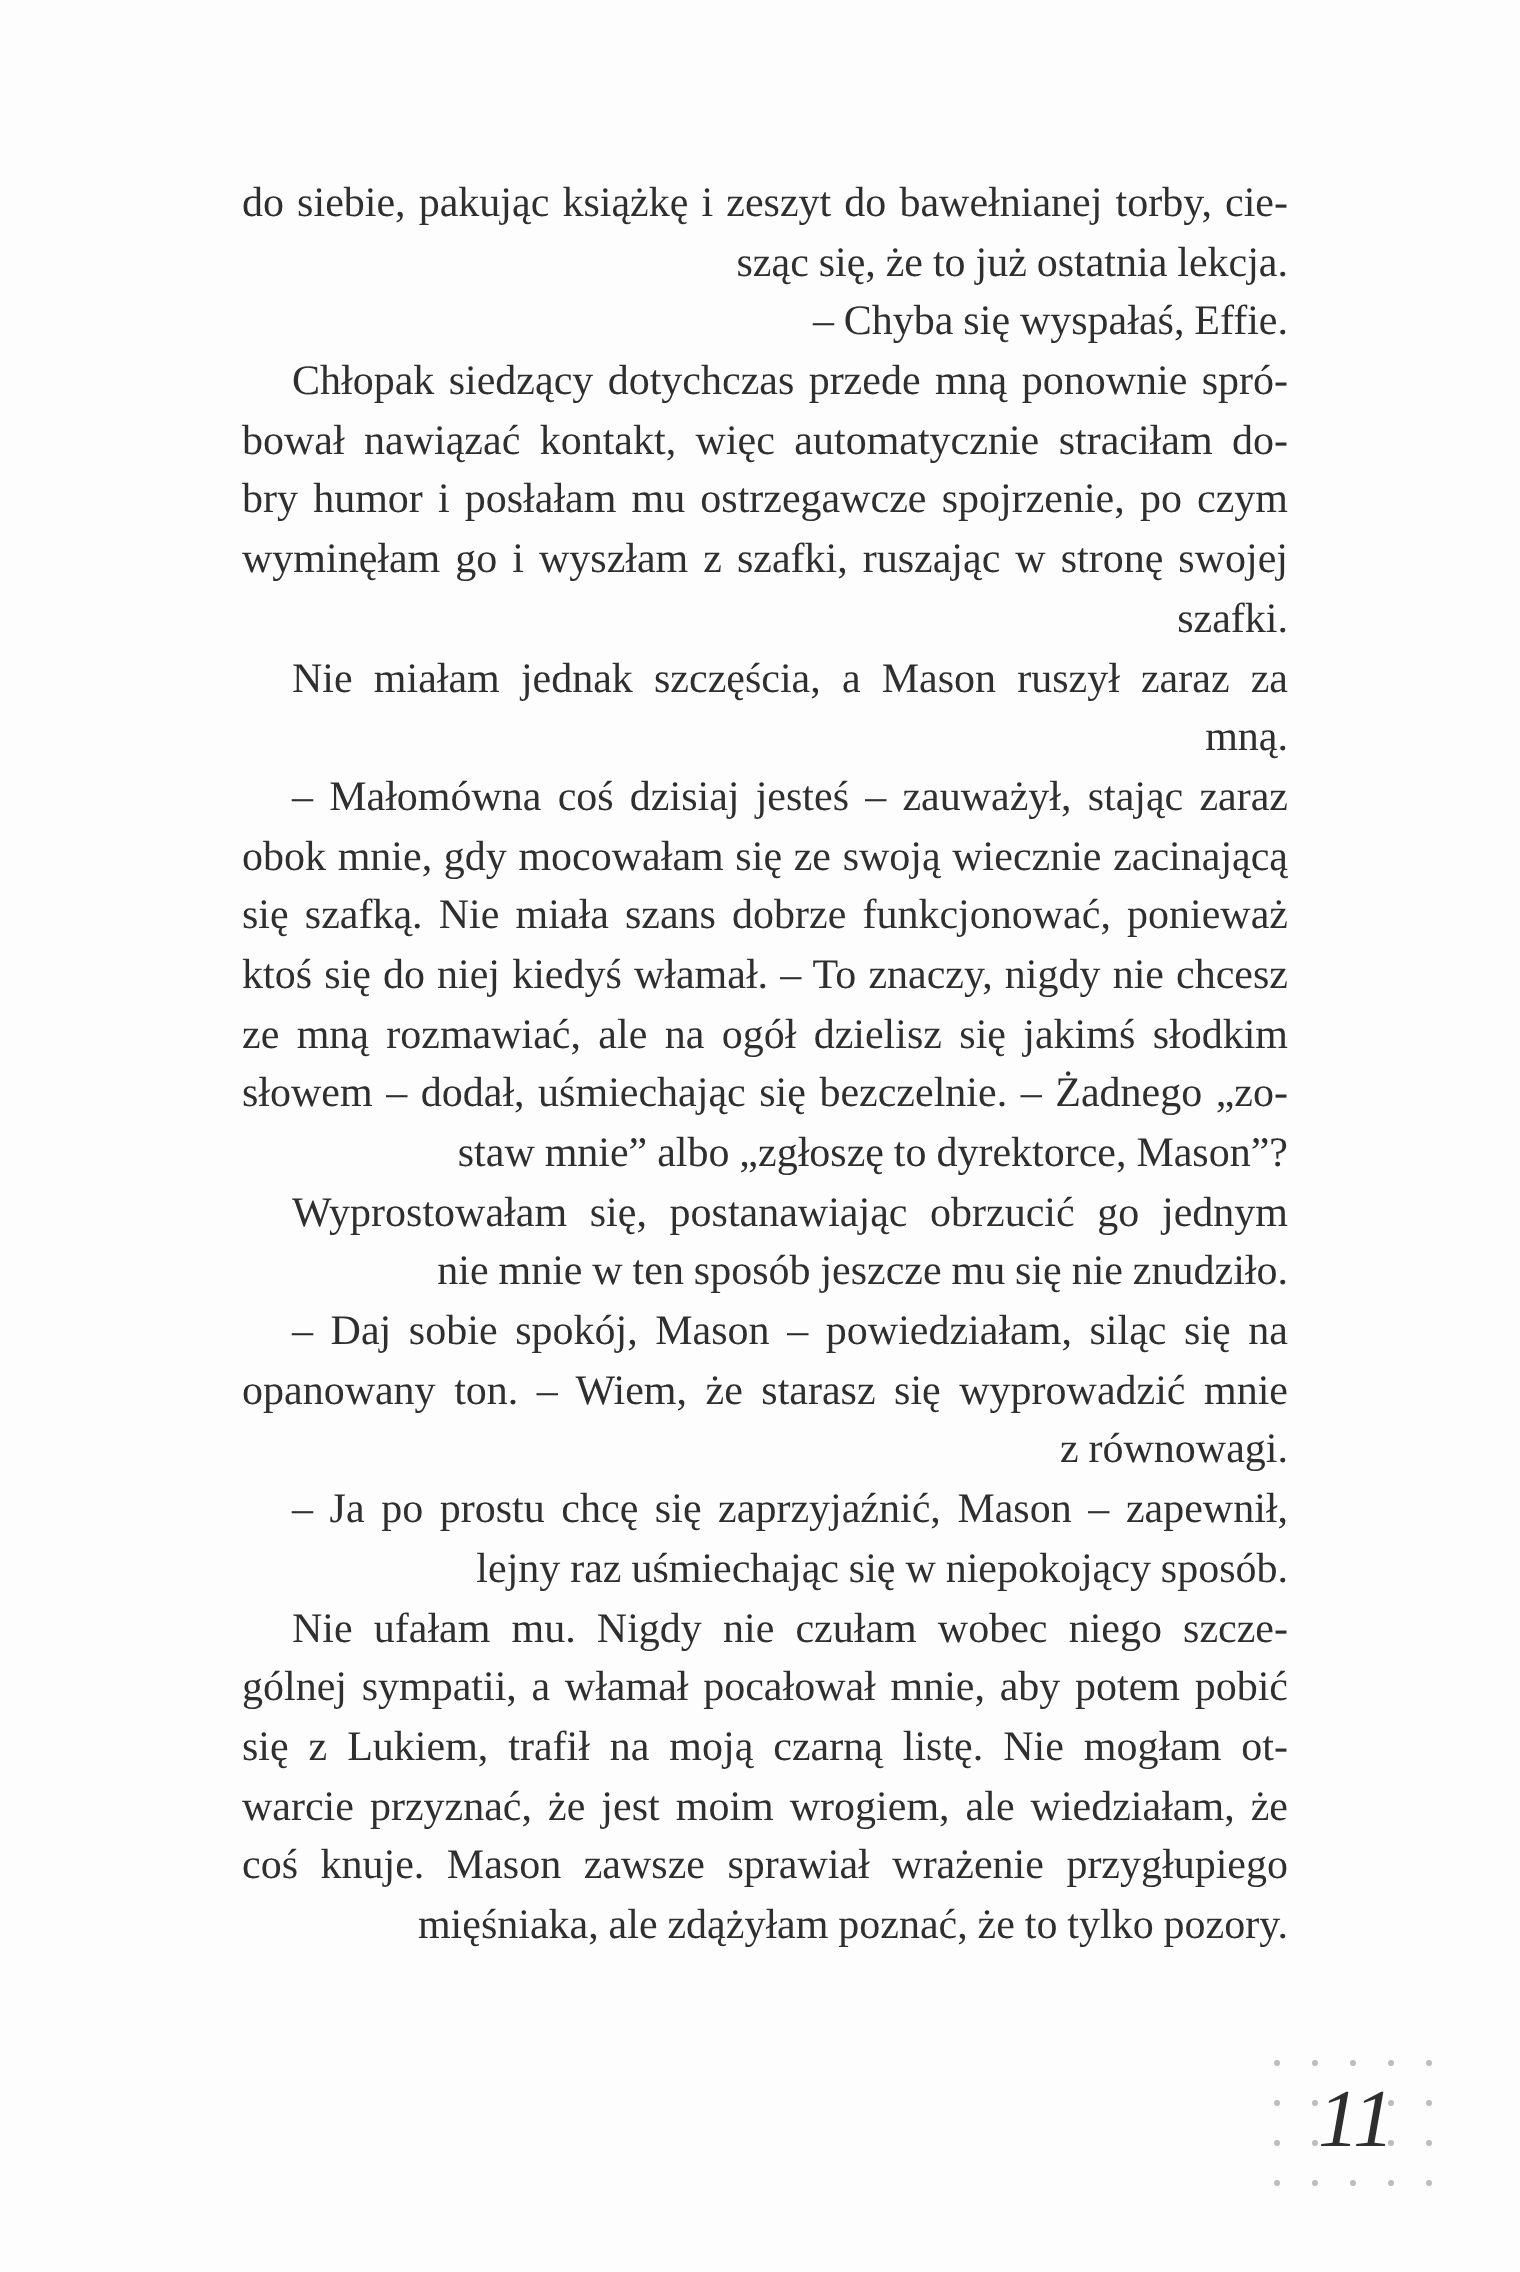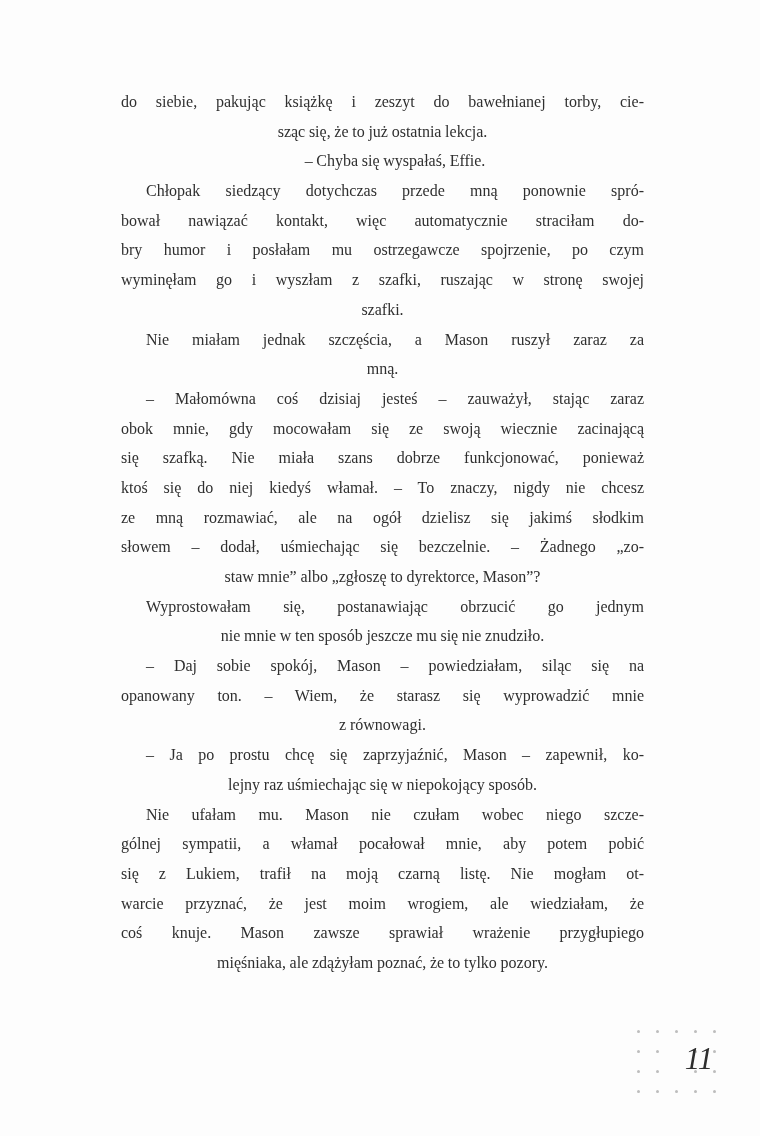--- a/index.html
+++ b/index.html
@@ -17,33 +17,33 @@
     background:var(--paper);
     font-family:"Liberation Serif","DejaVu Serif",serif;
     overflow:hidden;
   }
   .text-block{
     position:absolute;
     left:121px;
     top:87px;
     width:523px;
     color:var(--ink);
-    font-size:16px;
+    font-size:21px;
     line-height:29.7px;
   }
   .line{
     text-align:justify;
     text-align-last:justify;
     height:29.7px;
     overflow:hidden;
     word-spacing:-0.3px;
     white-space:normal;
   }
   .line.end{
-    text-align:center;
+    text-align:right;
     text-align-last:auto;
   }
   .line.indent{
     text-indent:25px;
   }
   .dot-grid{
     position:absolute;
     left:629px;
     top:1021px;
     display:grid;
@@ -61,24 +61,23 @@
     border-radius:50%;
     background:var(--dot);
   }
   .page-number{
     position:absolute;
     left:659px;
     top:1041px;
     width:34px;
     text-align:center;
     font-style:italic;
-    font-size:31px;
+    font-size:41px;
     line-height:36px;
     color:var(--page-number);
-    margin-left:23px;
   }
 </style>
 </head>
 <body>
 
 <div class="page">
   <main class="text-block">
       <div class="line">do siebie, pakując książkę i zeszyt do bawełnianej torby, cie-</div>
       <div class="line end">sząc się, że to już ostatnia lekcja.</div>
       <div class="line indent end">– Chyba się wyspałaś, Effie.</div>
@@ -96,21 +95,21 @@
       <div class="line">ze mną rozmawiać, ale na ogół dzielisz się jakimś słodkim</div>
       <div class="line">słowem – dodał, uśmiechając się bezczelnie. – Żadnego „zo-</div>
       <div class="line end">staw mnie” albo „zgłoszę to dyrektorce, Mason”?</div>
       <div class="line indent">Wyprostowałam się, postanawiając obrzucić go jednym</div>
       <div class="line end">nie mnie w ten sposób jeszcze mu się nie znudziło.</div>
       <div class="line indent">– Daj sobie spokój, Mason – powiedziałam, siląc się na</div>
       <div class="line">opanowany ton. – Wiem, że starasz się wyprowadzić mnie</div>
       <div class="line end">z równowagi.</div>
       <div class="line indent">– Ja po prostu chcę się zaprzyjaźnić, Mason – zapewnił, ko-</div>
       <div class="line end">lejny raz uśmiechając się w niepokojący sposób.</div>
-      <div class="line indent">Nie ufałam mu. Mason nie czułam wobec niego szcze-</div>
+      <div class="line indent">Nie ufałam mu. Nigdy nie czułam wobec niego szcze-</div>
       <div class="line">gólnej sympatii, a włamał pocałował mnie, aby potem pobić</div>
       <div class="line">się z Lukiem, trafił na moją czarną listę. Nie mogłam ot-</div>
       <div class="line">warcie przyznać, że jest moim wrogiem, ale wiedziałam, że</div>
       <div class="line">coś knuje. Mason zawsze sprawiał wrażenie przygłupiego</div>
       <div class="line end">mięśniaka, ale zdążyłam poznać, że to tylko pozory.</div>
     </main>
   <div class="dot-grid">
       <div class="dot-cell">
         <div class="dot"></div>
       </div>

